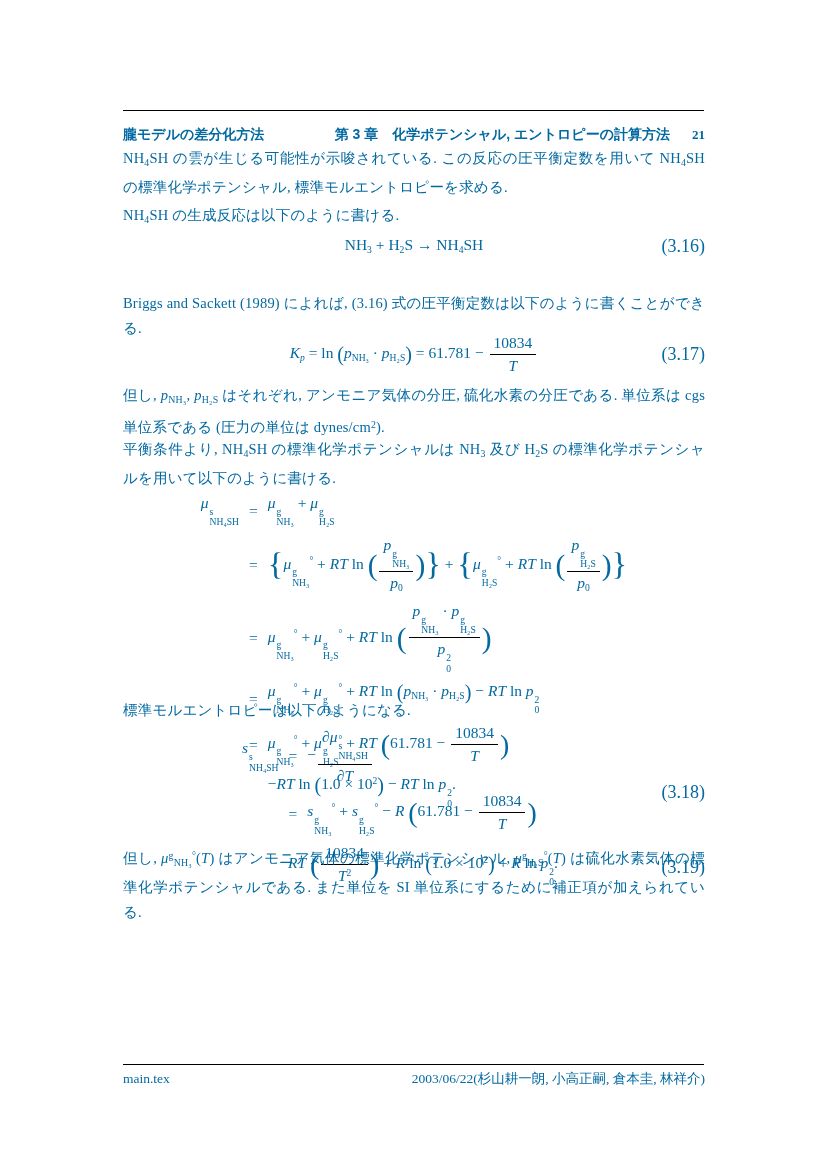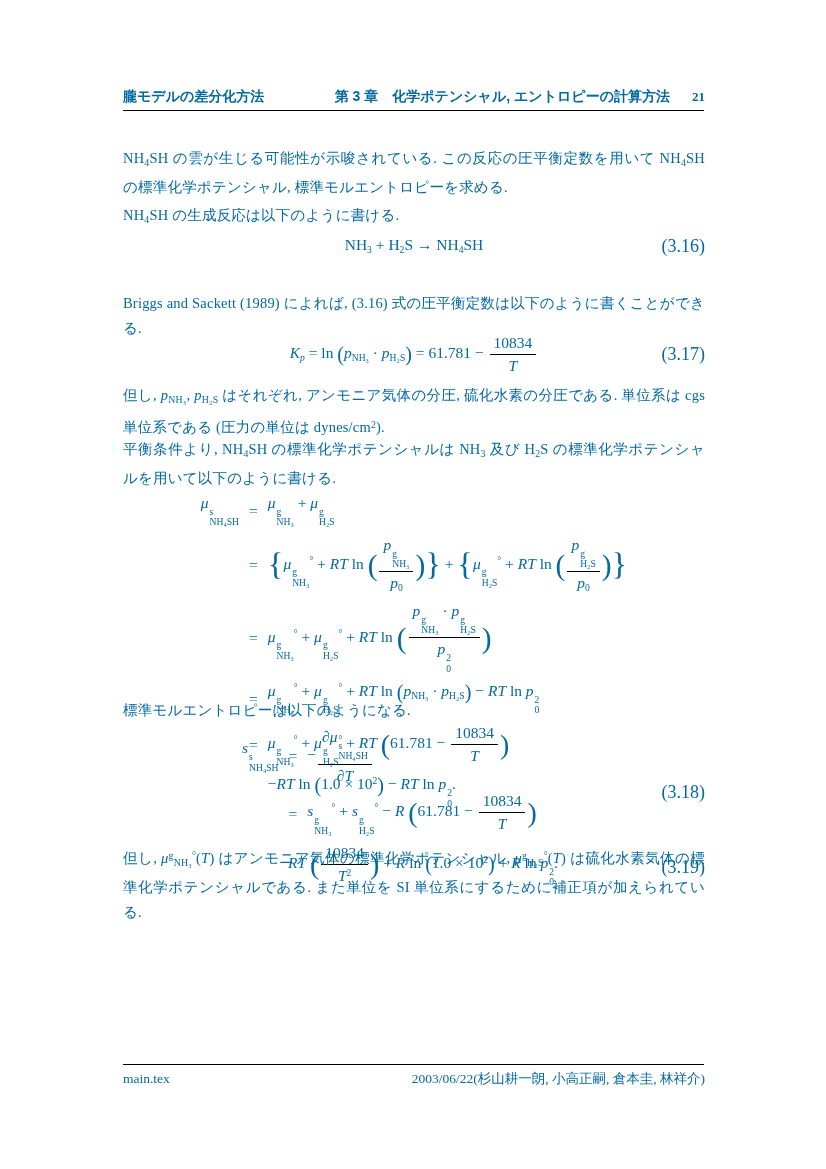--- a/index.html
+++ b/index.html
@@ -9,21 +9,21 @@
     font-family:"Liberation Serif","DejaVu Serif",serif;
     overflow:hidden;
   }
   
   .runhead {
     position:absolute; left:123px; top:88px; width:582px;
     display:flex; justify-content:space-between; align-items:baseline;
     font-family:"Liberation Sans","DejaVu Sans",sans-serif;
     font-weight:bold; font-size:14px; white-space:nowrap;
   }
-  .runhead .rh-right { display:flex; align-items:baseline; gap:22px; }
+  .runhead .rh-right { display:flex; align-items:baseline; gap:22px;margin-top:38px; }
   .runhead .pgnum { font-family:"Liberation Serif",serif; font-size:13px; }
   .hrule { position:absolute; left:123px; width:581px; height:0; border-top:1.4px solid #000; }
   .hrule.top { top:110px; }
   .hrule.bottom { top:1064px; border-top-width:1.2px; }
   
   .para {
     position:absolute; left:123px; width:582px;
     font-size:14.5px; line-height:25px; text-align:justify;
     letter-spacing:0.2px;
   }

